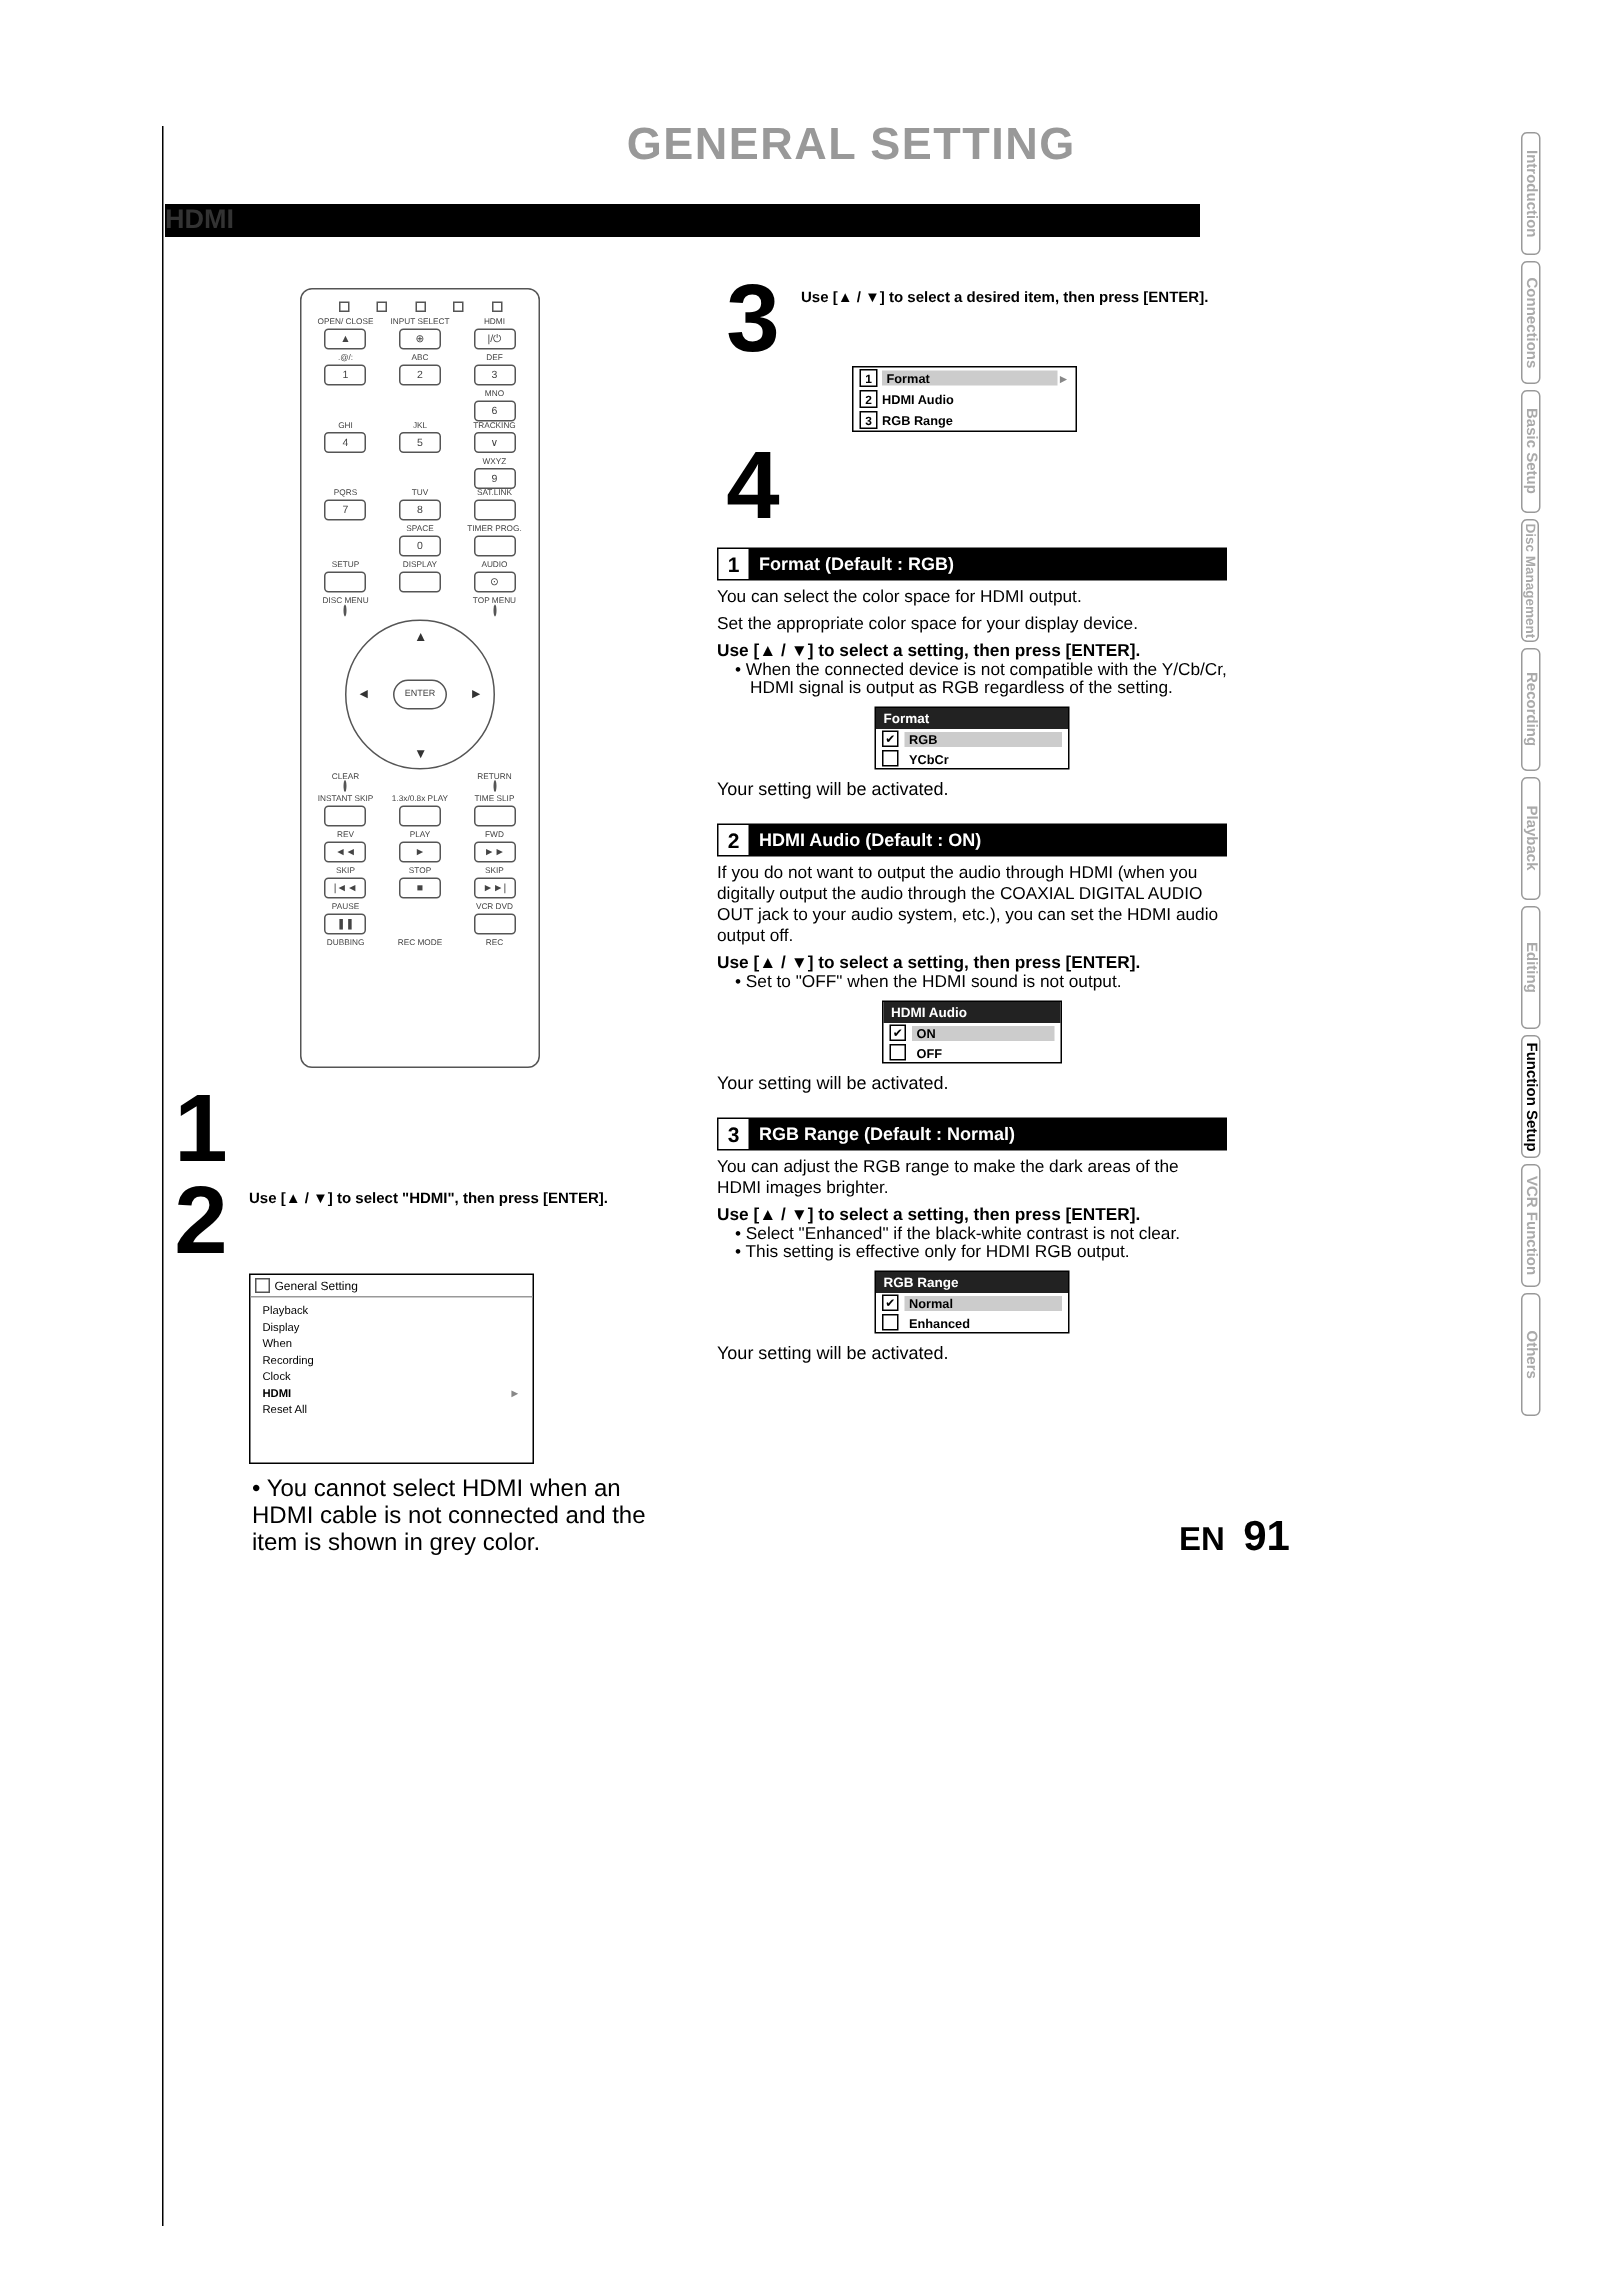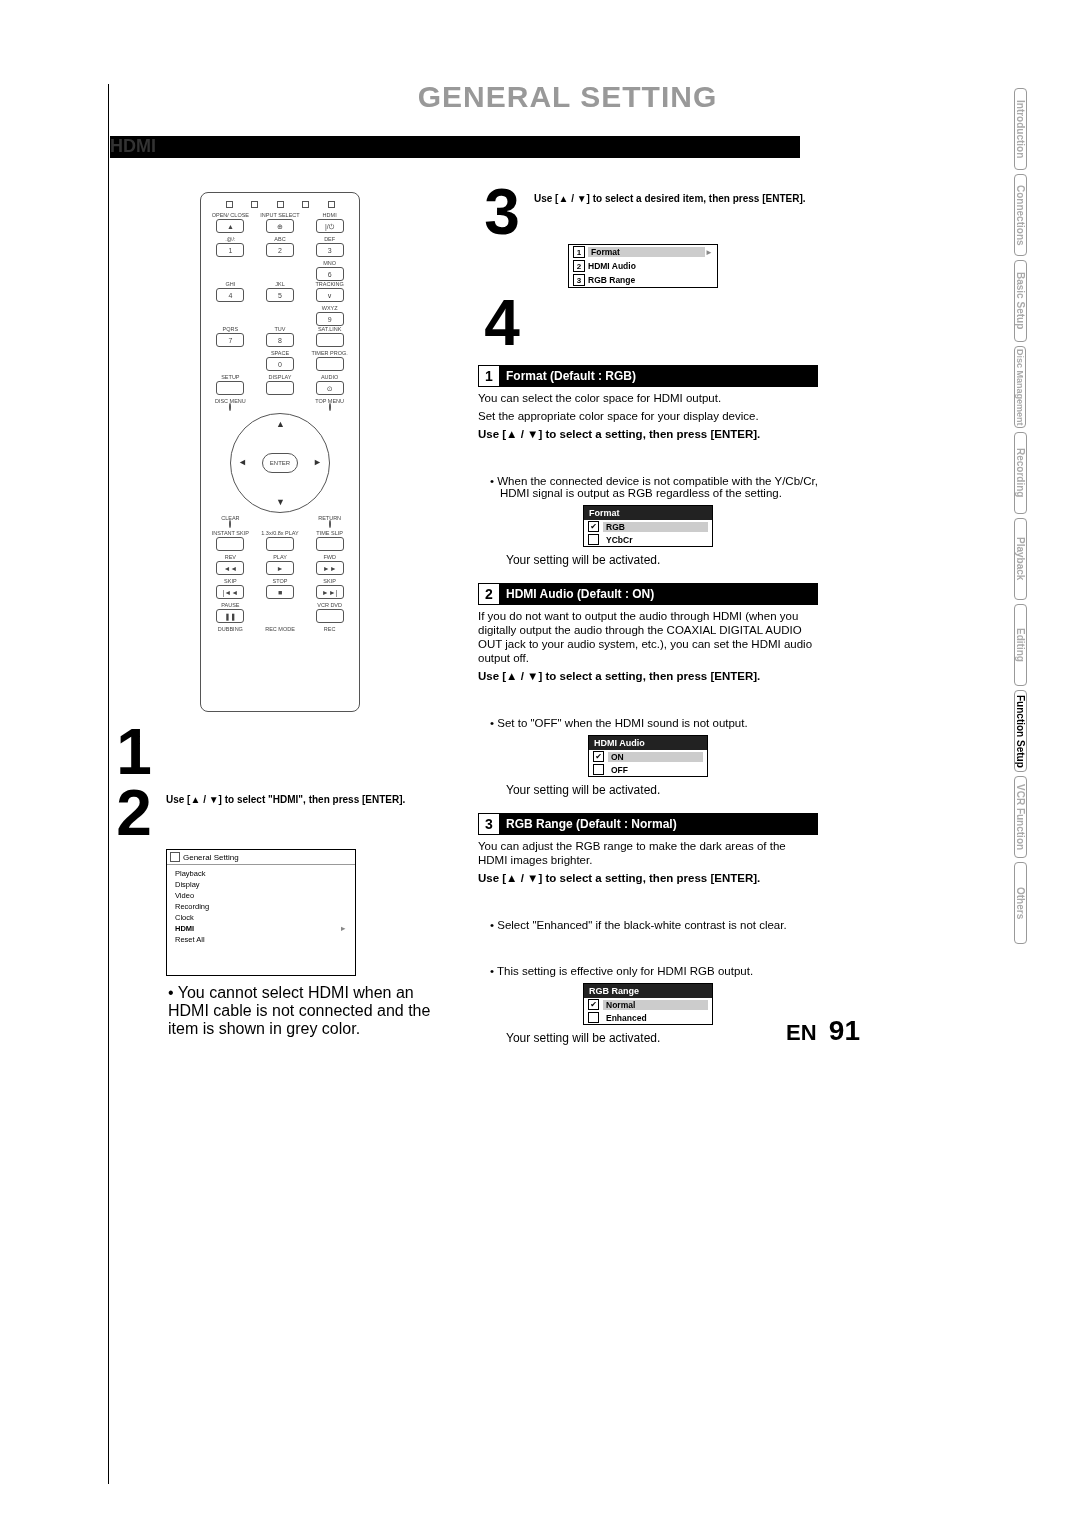--- a/index.html
+++ b/index.html
@@ -27,34 +27,34 @@
   .bignum { font-size:64px; font-weight:bold; line-height:0.8; margin-right:8px; width:48px; text-align:center;}
   .steptext { font-size:10px; font-weight:bold; padding-top:6px; flex:1;}
   .menu-box { border:1px solid #000; width:190px; margin: 10px 0 8px 56px; font-size:8px;}
   .menu-box-title { display:flex; align-items:center; gap:3px; padding:2px 3px; border-bottom: 1px solid #999;}
   .menu-box-title .micon{ width:10px; height:10px; border:1px solid #555; display:inline-block;}
   .menu-list { padding: 3px 8px 30px 8px; line-height:11px;}
   .menu-list div { font-size:7.5px;}
   .menu-list .sel { color:#000; font-weight:bold;}
   .menu-list .arrow { display:inline-block; float:right; color:#888;}
   .note { font-size:16px; margin: 4px 0 0 58px;}
-  .note2 { font-size: 11.5px; margin-left: 12px; text-indent: -10px; padding-left:10px;margin-top:34px;}
+  .note2 { font-size: 11.5px; margin-left: 12px; text-indent: -10px; padding-left:10px;}
   .small-menu { border:1.5px solid #000; width:140px; margin: 6px auto; font-size:8.5px; }
   .sm-row { display:flex; align-items:center; padding: 1px 4px;}
   .sm-hdr { background:#222; color:#fff; font-weight:bold; padding:2px 5px; font-size:9px;}
   .sm-num { width:12px; height:12px; border:1px solid #000; font-weight:bold; text-align:center; font-size:8px; line-height:11px; margin-right:3px;}
   .sm-chk { width:11px; height:11px; border:1px solid #000; margin-right:4px; font-size:8px; text-align:center; line-height:10px;}
   .sm-sel { background:#ccc; flex:1; padding:0 3px;}
   .sm-nsel { flex:1; padding:0 3px;}
   .sm-tri { margin-left:auto; font-size:8px; color:#888;}
   .section-bar { display:flex; align-items:center; background:#000; color:#fff; font-weight:bold; font-size:12px; height:22px; margin-top:16px; padding-right:6px; gap:6px;}
   .section-bar .sn { background:#fff; color:#000; width:20px; height:20px; text-align:center; line-height:20px; font-size:14px; font-weight:bold; margin:1px;}
   .body-text { font-size:11.5px; margin-top:4px; line-height:14px;}
   .bold { font-weight:bold;}
-  .confirm { font-size:12px; margin-top:6px;margin-left:28px;}
+  .confirm { font-size:12px; margin-top:6px;}
   .side-tabs { position:absolute; right: 20px; top: 88px; width: 46px;}
   .side-tab { border:1px solid #999; border-radius:4px; height:82px; margin-bottom:4px; writing-mode: vertical-rl; text-orientation: mixed; font-size:10px; color:#aaa; text-align:center; display:flex; align-items:center; justify-content:center; font-weight:bold;}
   .side-tab.active { color:#000;}
   .side-tab.twoline { font-size:9px;}
   .page-footer { position:absolute; bottom:38px; right:220px; font-size:22px; font-weight:bold;}
   .page-footer .pgnum { font-size:28px;}
   .left-border { position:absolute; left:108px; top:84px; width:1px; height:1400px; background:#000;}
 </style>
 </head>
 <body>
@@ -259,21 +259,21 @@
         <div class="steptext">Use [▲ / ▼] to select "HDMI", then press [ENTER].</div>
       </div>
       <div class="menu-box">
         <div class="menu-box-title">
             <span class="micon"></span>
             <span>General Setting</span>
           </div>
         <div class="menu-list">
           <div>Playback</div>
           <div>Display</div>
-          <div>Video</div>
+          <div>When</div>
           <div>Recording</div>
           <div>Clock</div>
           <div class="sel"><span>HDMI</span><span class="arrow">►</span></div>
           <div>Reset All</div>
         </div>
       </div>
       <div class="note">• <span>You cannot select HDMI when an HDMI cable is not connected and the item is shown in grey color.</span></div>
     </div>
 
     <div class="right-col">

